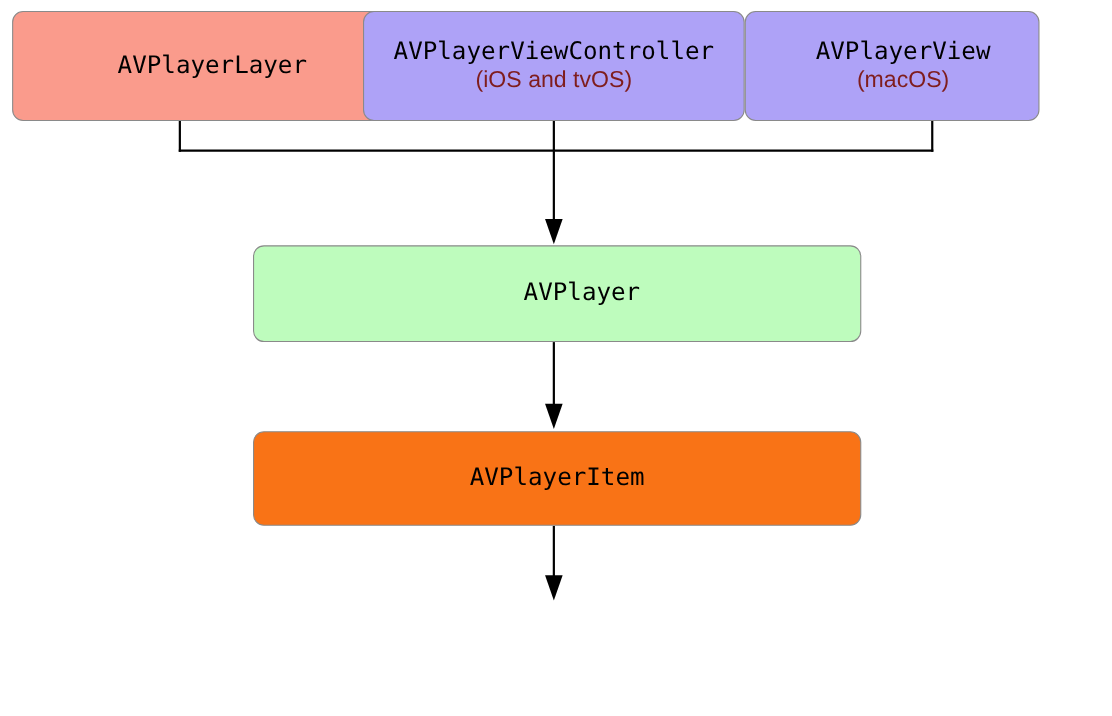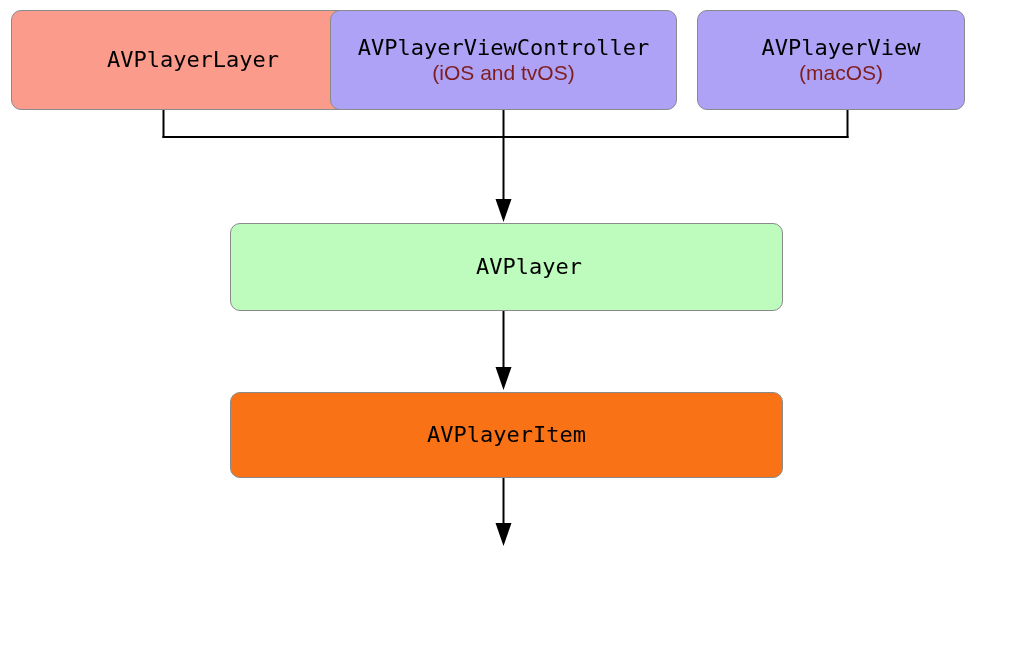--- a/index.html
+++ b/index.html
@@ -53,21 +53,21 @@
     font-size: 21px;
     line-height: 1.15;
     color: #7f1d1d;
     white-space: nowrap;
   }
   .node .sublabel:empty { display: none; }
 
   
   #node-avplayerlayer          { left: 11px;  top: 10px;  width: 364px; height: 100px; }
   #node-avplayerviewcontroller { left: 330px; top: 10px;  width: 347px; height: 100px; }
-  #node-avplayerview           { left: 697px; top: 10px;  width: 268px; height: 100px; padding-left: 20px; }
+  #node-avplayerview           { left: 677px; top: 10px;  width: 268px; height: 100px; padding-left: 20px; }
   #node-avplayer               { left: 230px; top: 223px; width: 553px; height: 88px; }
   #node-avplayeritem           { left: 230px; top: 392px; width: 553px; height: 86px; }
   #node-avasset                { left: 230px; top: 548px; width: 553px; height: 87px; }
 </style>
 </head>
 <body>
 
 <div class="stage">
 
   <svg class="edges-svg" viewBox="0 0 1011 651" xmlns="http://www.w3.org/2000/svg">

